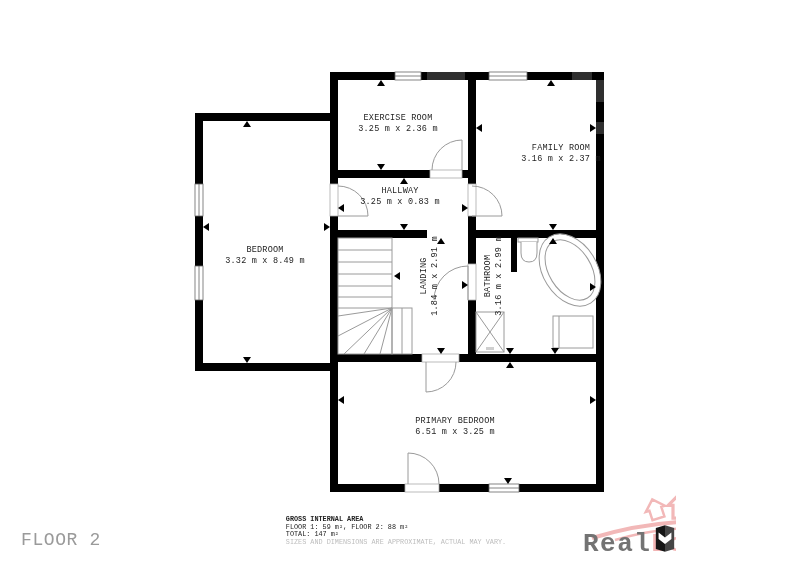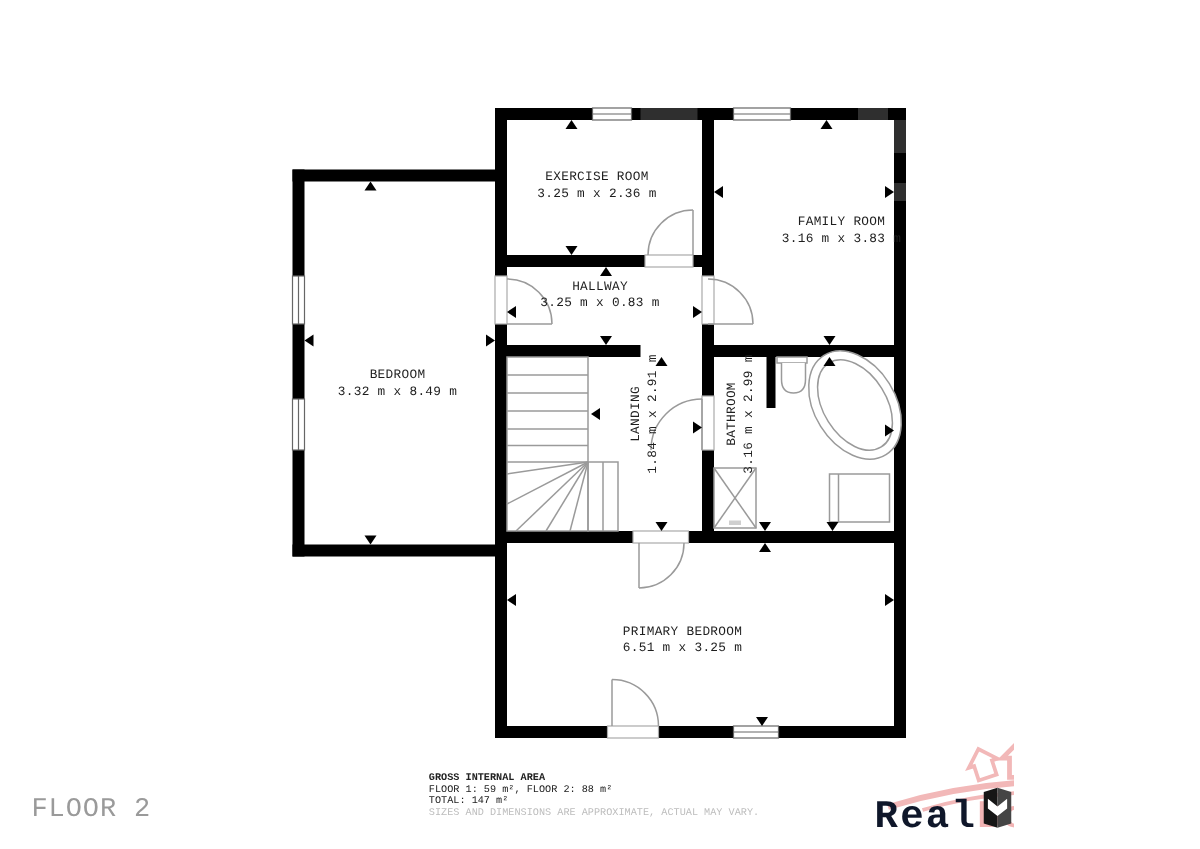--- a/index.html
+++ b/index.html
@@ -12,21 +12,21 @@
   .rname{}
   .rdim{}
   .footer{position:absolute;left:396px;top:516px;transform:translateX(-50%);
           text-align:left;font-size:6.8px;line-height:7.6px;color:#222;white-space:nowrap;z-index:3;}
   .footer .f-title{font-weight:bold;}
   .footer .f-disc{color:#bdbdbd;}
   .floor-label{position:absolute;left:21px;top:530px;font-size:18px;color:#9a9a9a;
                letter-spacing:0.6px;z-index:3;}
   .watermark{position:absolute;left:583px;top:531px;display:flex;align-items:flex-end;
              font-weight:bold;font-size:26px;line-height:26px;letter-spacing:1.5px;z-index:1;white-space:nowrap;}
-  .wm-real{color:#0f172a;}
+  .wm-real{color:#737373;}
   .wm-bonds{color:#f2b4b4;}
   .wm-tld{color:#14532d;font-size:10px;line-height:17px;letter-spacing:0.5px;}
   .wm-crown{position:absolute;left:585px;top:488px;z-index:1;}
   .mp-logo{position:absolute;left:654px;top:524px;display:flex;align-items:center;z-index:2;}
   .mp-text{font-weight:bold;font-size:18px;color:#141414;letter-spacing:-0.3px;margin-left:4px;}
 </style>
 </head>
 <body>
 
 <div class="canvas">
@@ -187,21 +187,21 @@
       <polygon points="510,362 506,368 514,368"></polygon>
     </g>
   </svg>
 
   <div class="rlabel" style="left:398px;top:124px;">
     <div class="rname">EXERCISE ROOM</div>
     <div class="rdim">3.25 m x 2.36 m</div>
   </div>
   <div class="rlabel" style="left:538px;top:154px;margin-left:23px;">
     <div class="rname">FAMILY ROOM</div>
-    <div class="rdim">3.16 m x 3.83 m</div>
+    <div class="rdim">3.16 m x 2.37 m</div>
   </div>
   <div class="rlabel" style="left:400px;top:197px;">
     <div class="rname">HALLWAY</div>
     <div class="rdim">3.25 m x 0.83 m</div>
   </div>
   <div class="rlabel" style="left:265px;top:256px;">
     <div class="rname">BEDROOM</div>
     <div class="rdim">3.32 m x 8.49 m</div>
   </div>
   <div class="rlabel rotated" style="left:430px;top:276px;">

